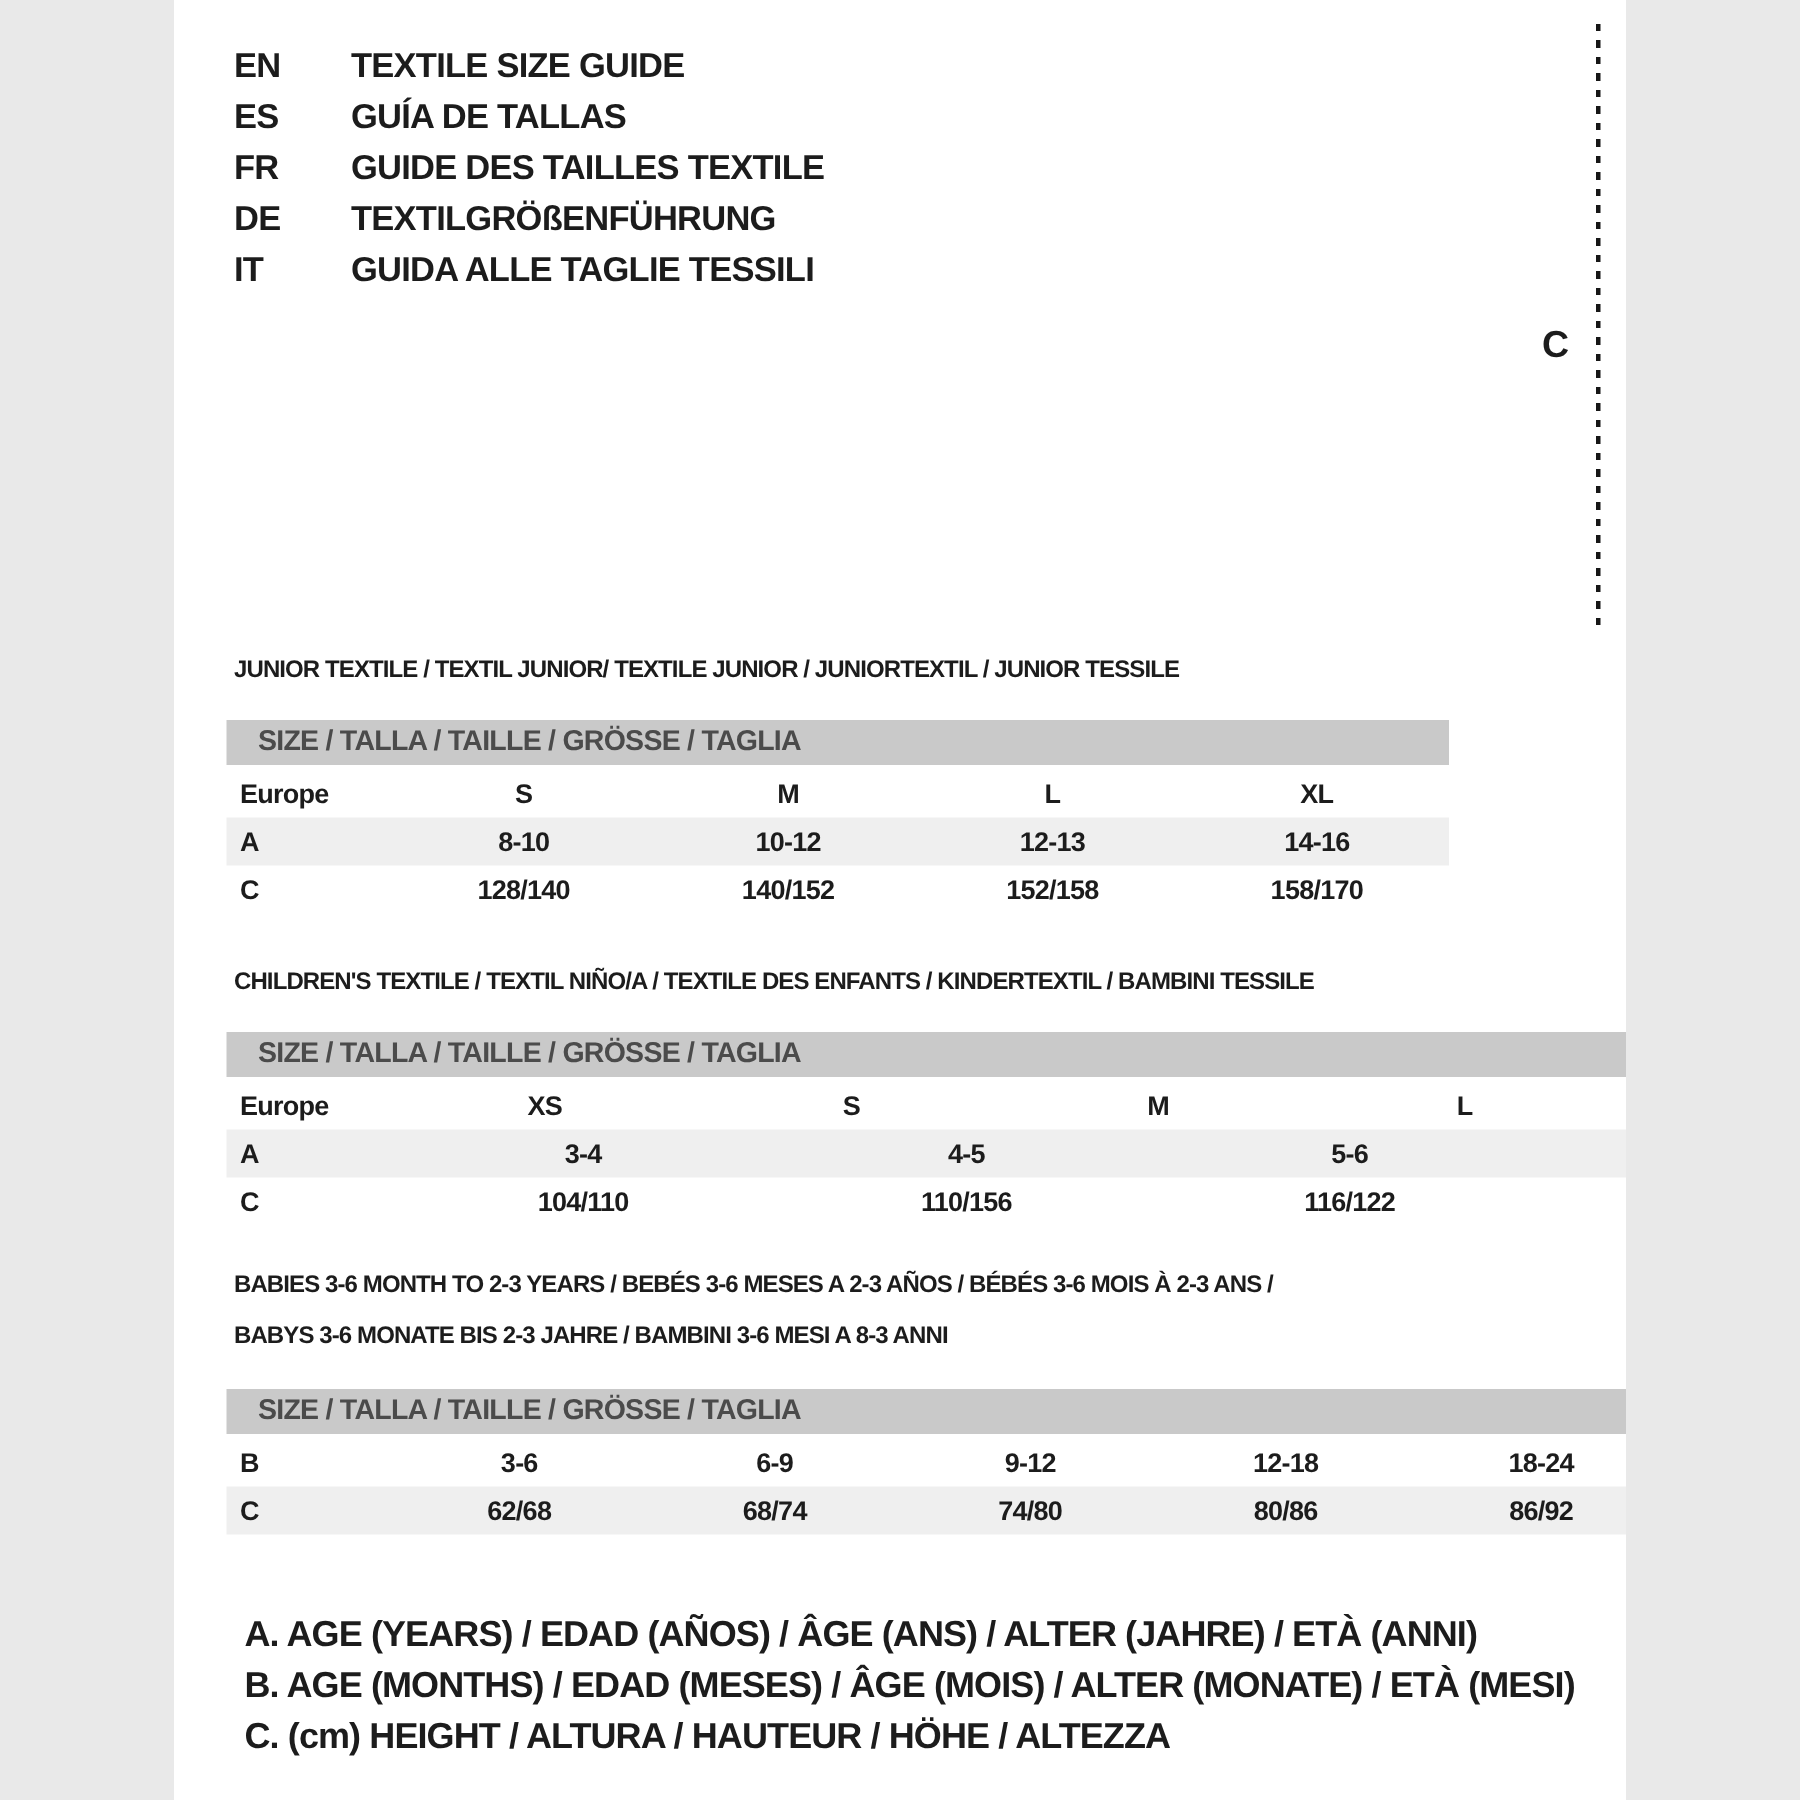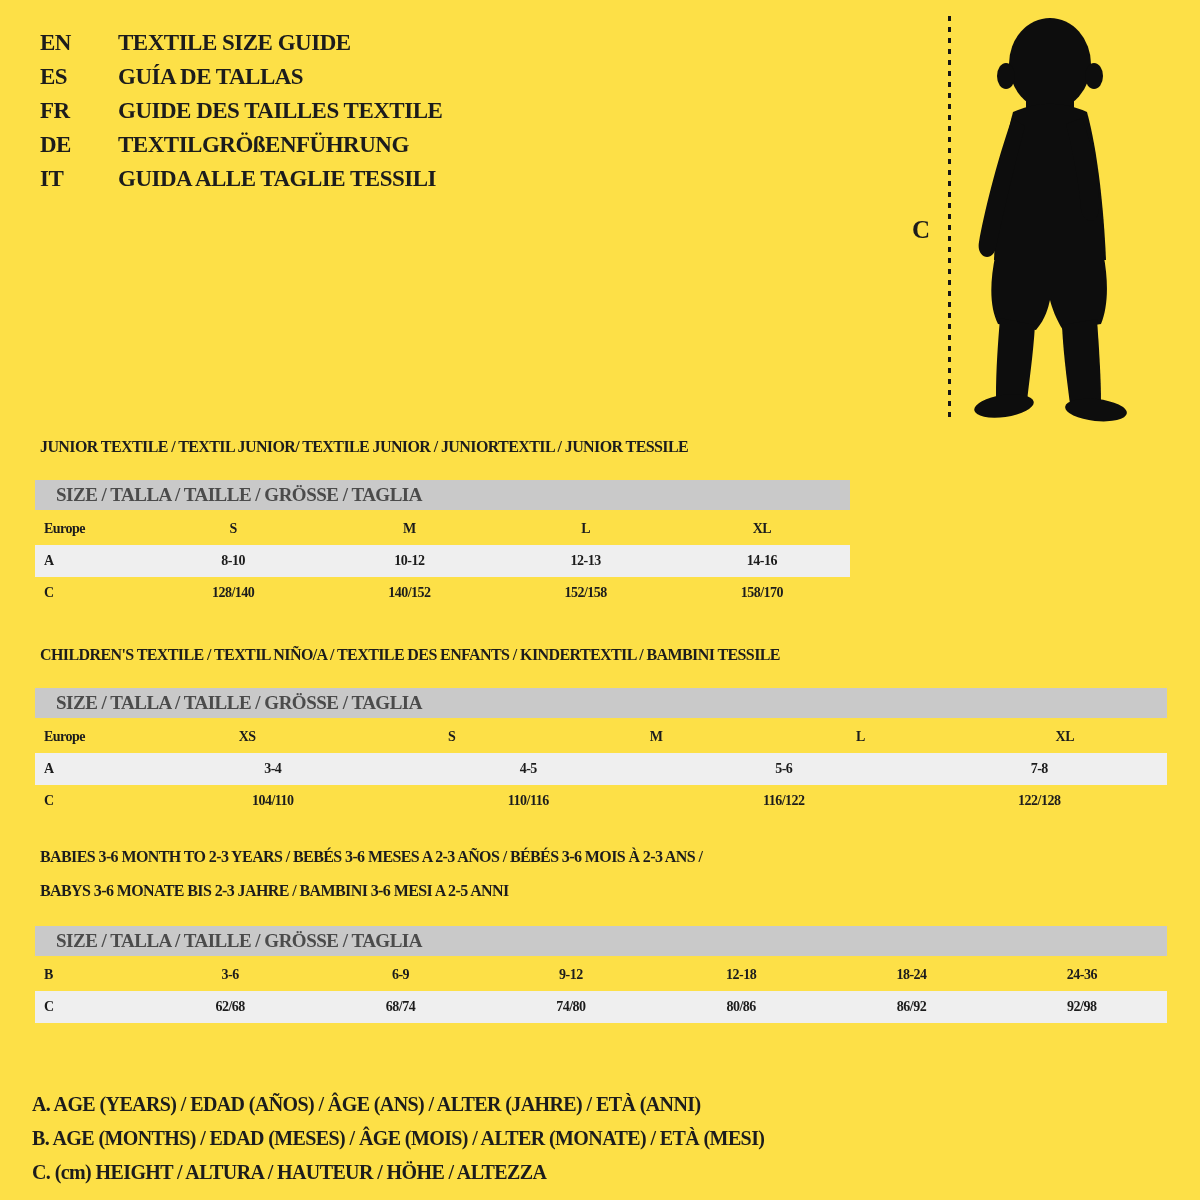--- a/index.html
+++ b/index.html
@@ -1,19 +1,19 @@
 <!DOCTYPE html>
 <html><head>
 <meta charset="utf-8">
 <style>
   html,body{margin:0;padding:0;background:#e9e9e9;}
   .page{
-    position:relative;width:1200px;height:1200px;margin:0 auto;
-    background:#fde047;overflow:hidden;
-    font-family:Liberation Serif, serif;
+    position:relative;width:968px;height:1200px;margin:0 auto;
+    background:#ffffff;overflow:hidden;
+    font-family:Liberation Sans, sans-serif;
     font-weight:bold;color:#1c1c1c;letter-spacing:-0.5px;
   }
   
   .lang-block{position:absolute;left:40px;top:26px;}
   .lang-row{display:flex;height:34px;align-items:center;font-size:23px;}
   .lang-code{width:78px;}
   .lang-title{white-space:nowrap;}
   
   .measure-line{
     position:absolute;left:948px;top:16px;width:3px;height:402px;
@@ -22,26 +22,26 @@
   .measure-label{position:absolute;left:912px;top:216px;font-size:25px;}
   .toddler{position:absolute;left:958px;top:12px;}
   
   .section-title{position:absolute;left:40px;font-size:16px;white-space:nowrap;letter-spacing:-0.6px;}
   
   .table{position:absolute;left:35px;}
   .t-header{
     height:30px;line-height:30px;background:#c9c9c9;color:#4b4b4b;
     font-size:19px;padding-left:21px;margin-bottom:3px;
   }
-  .t-row{display:flex;height:32px;line-height:32px;font-size:14px;}
+  .t-row{display:flex;height:32px;line-height:32px;font-size:18px;}
   .t-row.shaded{background:#efefef;}
   .t-label{width:110px;padding-left:9px;box-sizing:border-box;}
   .t-cell{flex:1;text-align:center;}
   
-  .legend-line{position:absolute;left:32px;font-size:20px;white-space:nowrap;letter-spacing:-0.6px;margin-top:17px;}
+  .legend-line{position:absolute;left:47px;font-size:24px;white-space:nowrap;letter-spacing:-0.6px;}
 </style>
 </head>
 <body>
 
 <div class="page">
 
   <div class="lang-block">
     <div class="lang-row">
       <span class="lang-code">EN</span>
       <span class="lang-title">TEXTILE SIZE GUIDE</span>
@@ -121,28 +121,28 @@
     <div class="t-row shaded">
       <div class="t-label">A</div>
       <div class="t-cell">3-4</div>
       <div class="t-cell">4-5</div>
       <div class="t-cell">5-6</div>
       <div class="t-cell">7-8</div>
     </div>
     <div class="t-row">
       <div class="t-label">C</div>
       <div class="t-cell">104/110</div>
-      <div class="t-cell">110/116</div>
+      <div class="t-cell">110/156</div>
       <div class="t-cell">116/122</div>
       <div class="t-cell">122/128</div>
     </div>
   </div>
 
   <div class="section-title" style="top:848px;">BABIES 3-6 MONTH TO 2-3 YEARS / BEBÉS 3-6 MESES A 2-3 AÑOS / BÉBÉS 3-6 MOIS À 2-3 ANS /</div>
-  <div class="section-title" style="top:882px;">BABYS 3-6 MONATE BIS 2-3 JAHRE / BAMBINI 3-6 MESI A 2-5 ANNI</div>
+  <div class="section-title" style="top:882px;">BABYS 3-6 MONATE BIS 2-3 JAHRE / BAMBINI 3-6 MESI A 8-3 ANNI</div>
   <div class="table" style="top:926px;width:1132px;">
     <div class="t-header">SIZE / TALLA / TAILLE / GRÖSSE / TAGLIA</div>
     <div class="t-row">
       <div class="t-label">B</div>
       <div class="t-cell">3-6</div>
       <div class="t-cell">6-9</div>
       <div class="t-cell">9-12</div>
       <div class="t-cell">12-18</div>
       <div class="t-cell">18-24</div>
       <div class="t-cell">24-36</div>

